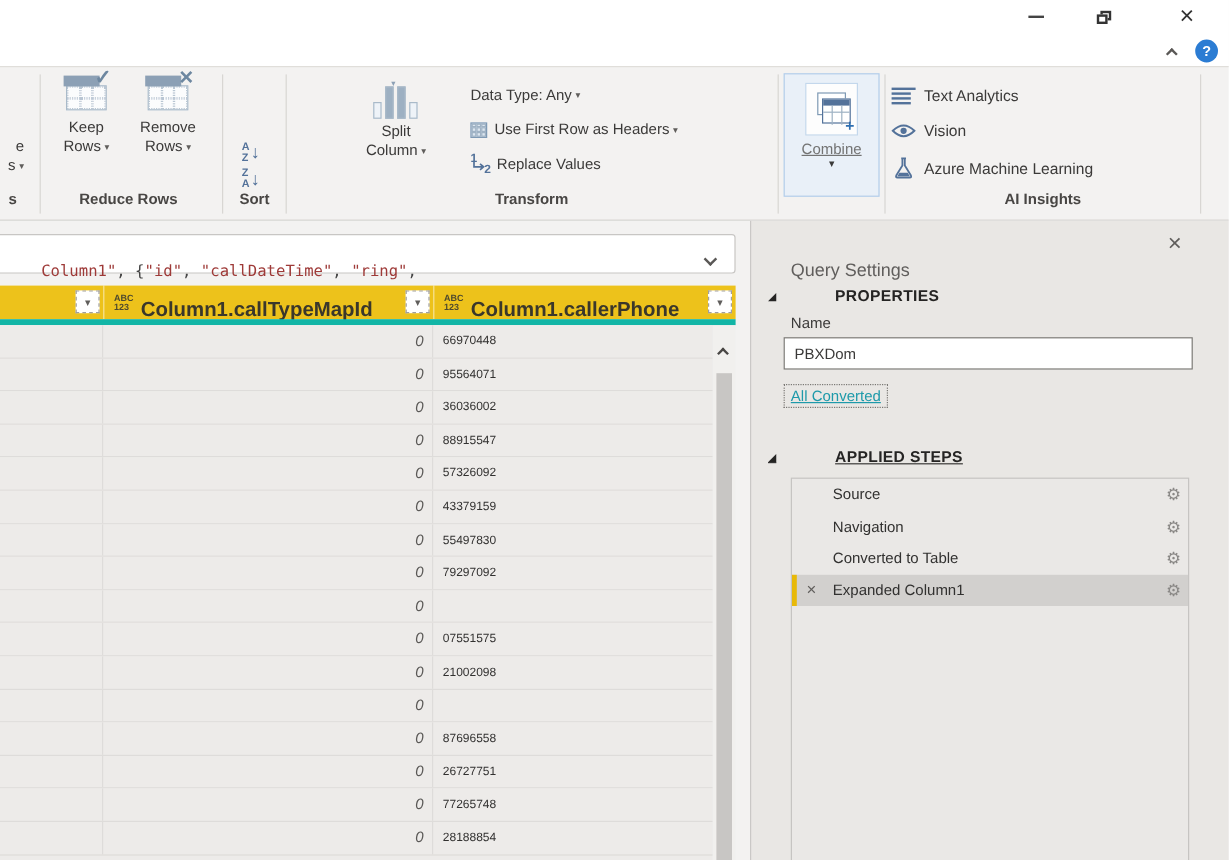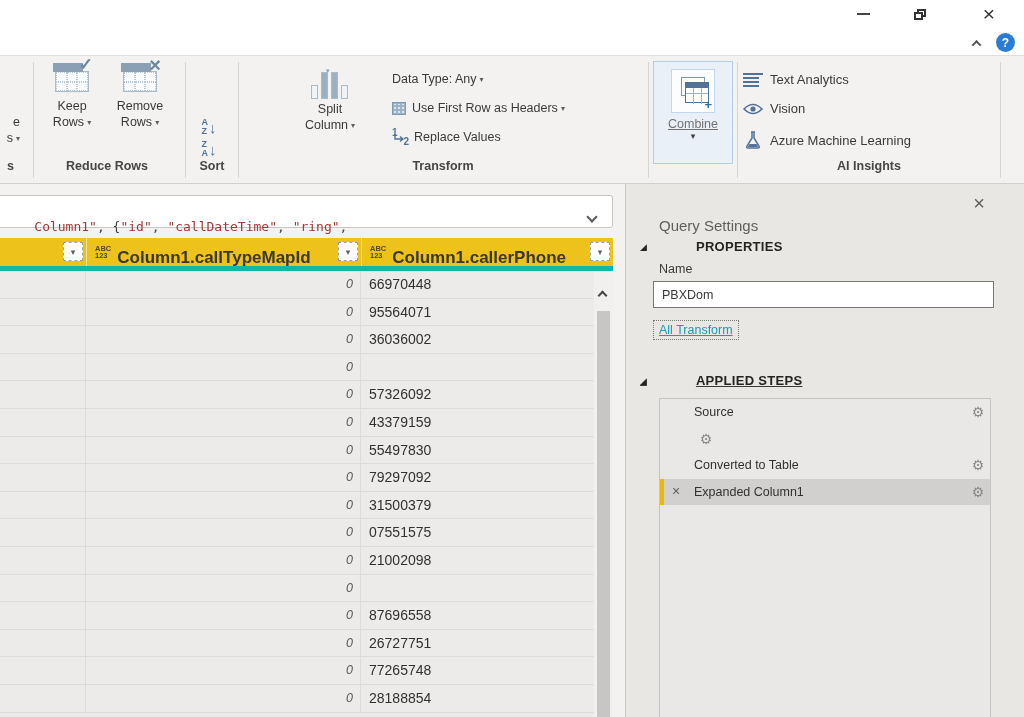--- a/index.html
+++ b/index.html
@@ -113,21 +113,21 @@
   .dd-btn { position:absolute; right:3px; top:4px; width:20px; height:19px; background:#fff;
             border:1px dashed #a19f9d; display:flex; align-items:center; justify-content:center; }
   .dd-btn::after { content:"\25BE"; font-size:9px; color:#605e5c; }
   .teal-bar { position:absolute; left:0; top:82px; width:613px; height:5px; background:#12b5a6; }
   
   .tbody { position:absolute; left:0; top:87px; width:594px; height:446px; overflow:hidden; background:#edebe9; }
   .trow { display:flex; height:27.6px; border-bottom:1px solid #dedcda; background:#edebe9; }
   .trow .c0 { width:86px; border-right:1px solid #dedcda; }
   .trow .c1 { width:275px; border-right:1px solid #dedcda; text-align:right; padding-right:7px;
               font-style:italic; color:#5a5856; font-size:12.5px; line-height:27px; }
-  .trow .c2 { flex:1; padding-left:8px; color:#323130; font-size:14px; line-height:27px; }
+  .trow .c2 { flex:1; padding-left:8px; color:#323130; font-size:10px; line-height:27px; }
   
   .vscroll { position:absolute; left:594px; top:87px; width:19px; height:446px; background:#f1f0ee; }
   .vscroll .up { position:absolute; left:5px; top:14px; }
   .vscroll .up .chev { width:7px; height:7px; transform:rotate(-135deg); border-color:#484644; }
   .vscroll .thumb { position:absolute; left:3px; top:40px; width:13px; height:406px; background:#c8c6c4; }
   
   .qpanel { position:absolute; left:625px; top:184px; width:399px; height:533px; background:#e9e7e4; border-left:1px solid #cac8c6; }
   .qp-title { position:absolute; left:33px; top:13px; font-size:15px; color:#605e5c;margin-top:20px; }
   .qp-close { position:absolute; left:340px; top:8px; font-size:20px; color:#605e5c; width:26px; text-align:center; }
   .qp-close::before { content:"\00D7"; }
@@ -374,20 +374,21 @@
 
       <div class="trow">
         <span class="c0"></span>
         <span class="c1">0</span>
         <span class="c2">36036002</span>
       </div>
 
       <div class="trow">
         <span class="c0"></span>
         <span class="c1">0</span>
+        <span class="c2">88915547</span>
       </div>
 
       <div class="trow">
         <span class="c0"></span>
         <span class="c1">0</span>
         <span class="c2">57326092</span>
       </div>
 
       <div class="trow">
         <span class="c0"></span>
@@ -403,21 +404,20 @@
 
       <div class="trow">
         <span class="c0"></span>
         <span class="c1">0</span>
         <span class="c2">79297092</span>
       </div>
 
       <div class="trow">
         <span class="c0"></span>
         <span class="c1">0</span>
-        <span class="c2">31500379</span>
       </div>
 
       <div class="trow">
         <span class="c0"></span>
         <span class="c1">0</span>
         <span class="c2">07551575</span>
       </div>
 
       <div class="trow">
         <span class="c0"></span>
@@ -464,37 +464,38 @@
 <div class="qpanel">
   <div class="qp-title">Query Settings</div>
   <div class="qp-close"></div>
 
   <div class="section-hdr" style="left:14px; top:55px;">
     <span class="tri"></span>
     <span class="section-label">PROPERTIES</span>
   </div>
   <div class="name-label">Name</div>
   <input class="name-input" type="text" value="PBXDom" style="">
-  <div class="all-props">All Transform</div>
+  <div class="all-props">All Converted</div>
 
   <div class="section-hdr" style="left:14px; top:189px;text-decoration:underline;">
     <span class="tri"></span>
     <span class="section-label">APPLIED STEPS</span>
   </div>
 
   <div class="steps-box">
 
       <div class="step-row">
 
         <span class="step-label">Source</span>
         <span class="gear"></span>
       </div>
 
       <div class="step-row">
 
+        <span class="step-label">Navigation</span>
         <span class="gear"></span>
       </div>
 
       <div class="step-row">
 
         <span class="step-label">Converted to Table</span>
         <span class="gear"></span>
       </div>
 
       <div class="step-row selected">

